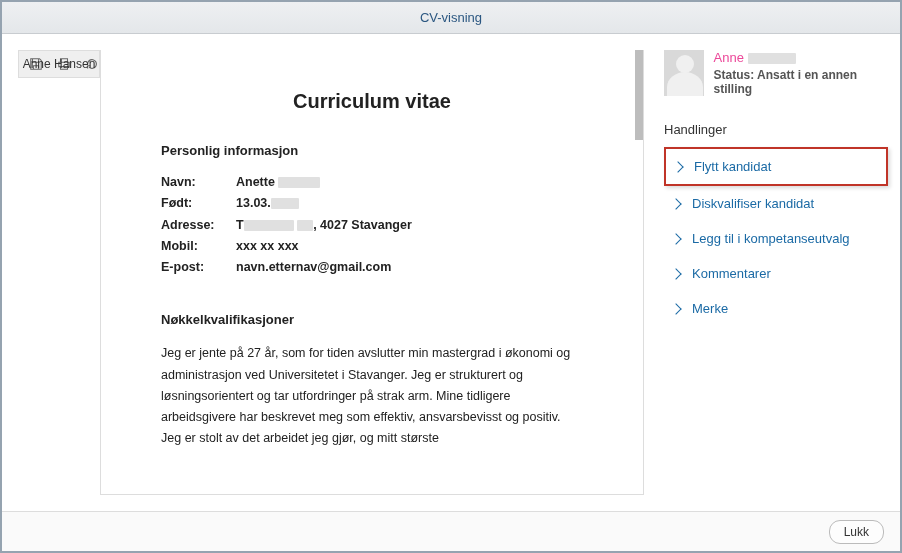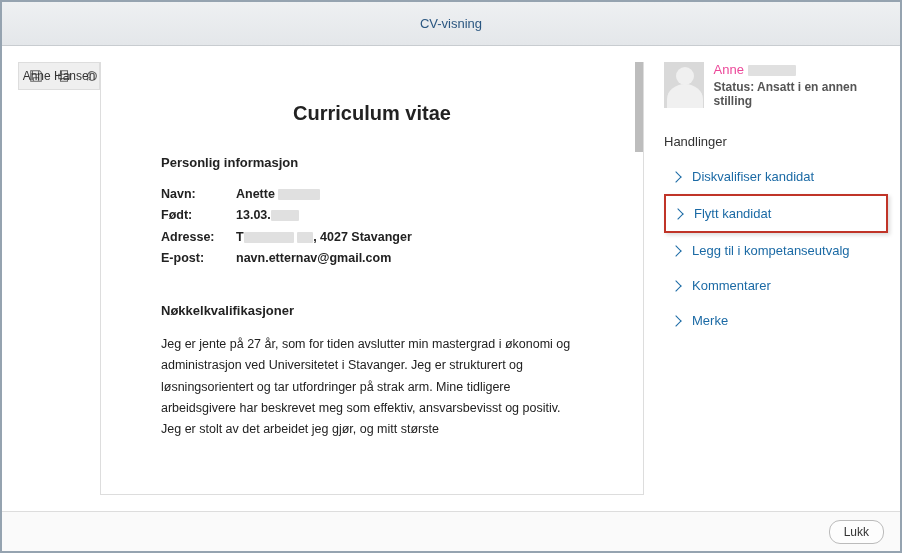--- a/index.html
+++ b/index.html
@@ -5,21 +5,21 @@
   * { box-sizing: border-box; margin: 0; padding: 0; }
   html, body { width: 902px; height: 553px; font-family: Arial, Helvetica, sans-serif; }
   body {
     background: #f5f5f5;
     border: 2px solid #95a3b0;
     position: relative;
     display: flex;
     flex-direction: column;
   }
   .titlebar {
-    height: 44px;
+    height: 32px;
     background: linear-gradient(#eef0f2, #e4e7ea);
     border-bottom: 1px solid #c8ccd0;
     display: flex;
     align-items: center;
     justify-content: center;
     color: #2b5781;
     font-size: 13px;
   }
   .content {
     flex: 1;
@@ -238,20 +238,24 @@
           </div>
         </div>
         <div class="info-row">
           <div class="info-label">Adresse:</div>
           <div class="info-value">
             <span>T</span><span class="redact" style="width:50px"></span>
             <span class="redact" style="width:16px"></span><span>, 4027 Stavanger</span>
           </div>
         </div>
         <div class="info-row">
+          <div class="info-label">Mobil:</div>
+          <div class="info-value">xxx xx xxx</div>
+        </div>
+        <div class="info-row">
           <div class="info-label">E-post:</div>
           <div class="info-value">navn.etternav@gmail.com</div>
         </div>
       </div>
 
       <h2 style="margin-top:34px">Nøkkelkvalifikasjoner</h2>
       <div class="keyqual">Jeg er jente på 27 år, som for tiden avslutter min mastergrad i økonomi og administrasjon ved Universitetet i Stavanger. Jeg er strukturert og løsningsorientert og tar utfordringer på strak arm. Mine tidligere arbeidsgivere har beskrevet meg som effektiv, ansvarsbevisst og positiv. Jeg er stolt av det arbeidet jeg gjør, og mitt største</div>
     </div>
   </div>
 
@@ -263,27 +267,27 @@
           <span>Anne</span>
           <span class="redact" style="width:48px"></span>
         </div>
         <div class="status">Status: Ansatt i en annen stilling</div>
       </div>
     </div>
 
     <div class="actions-heading">Handlinger</div>
 
     <div class="action-list">
+      <div class="action highlight">
+        <span class="chev"></span>
+        <span>Flytt kandidat</span>
+      </div>
       <div class="action">
         <span class="chev"></span>
         <span>Diskvalifiser kandidat</span>
-      </div>
-      <div class="action highlight">
-        <span class="chev"></span>
-        <span>Flytt kandidat</span>
       </div>
       <div class="action">
         <span class="chev"></span>
         <span>Legg til i kompetanseutvalg</span>
       </div>
       <div class="action">
         <span class="chev"></span>
         <span>Kommentarer</span>
       </div>
       <div class="action">

